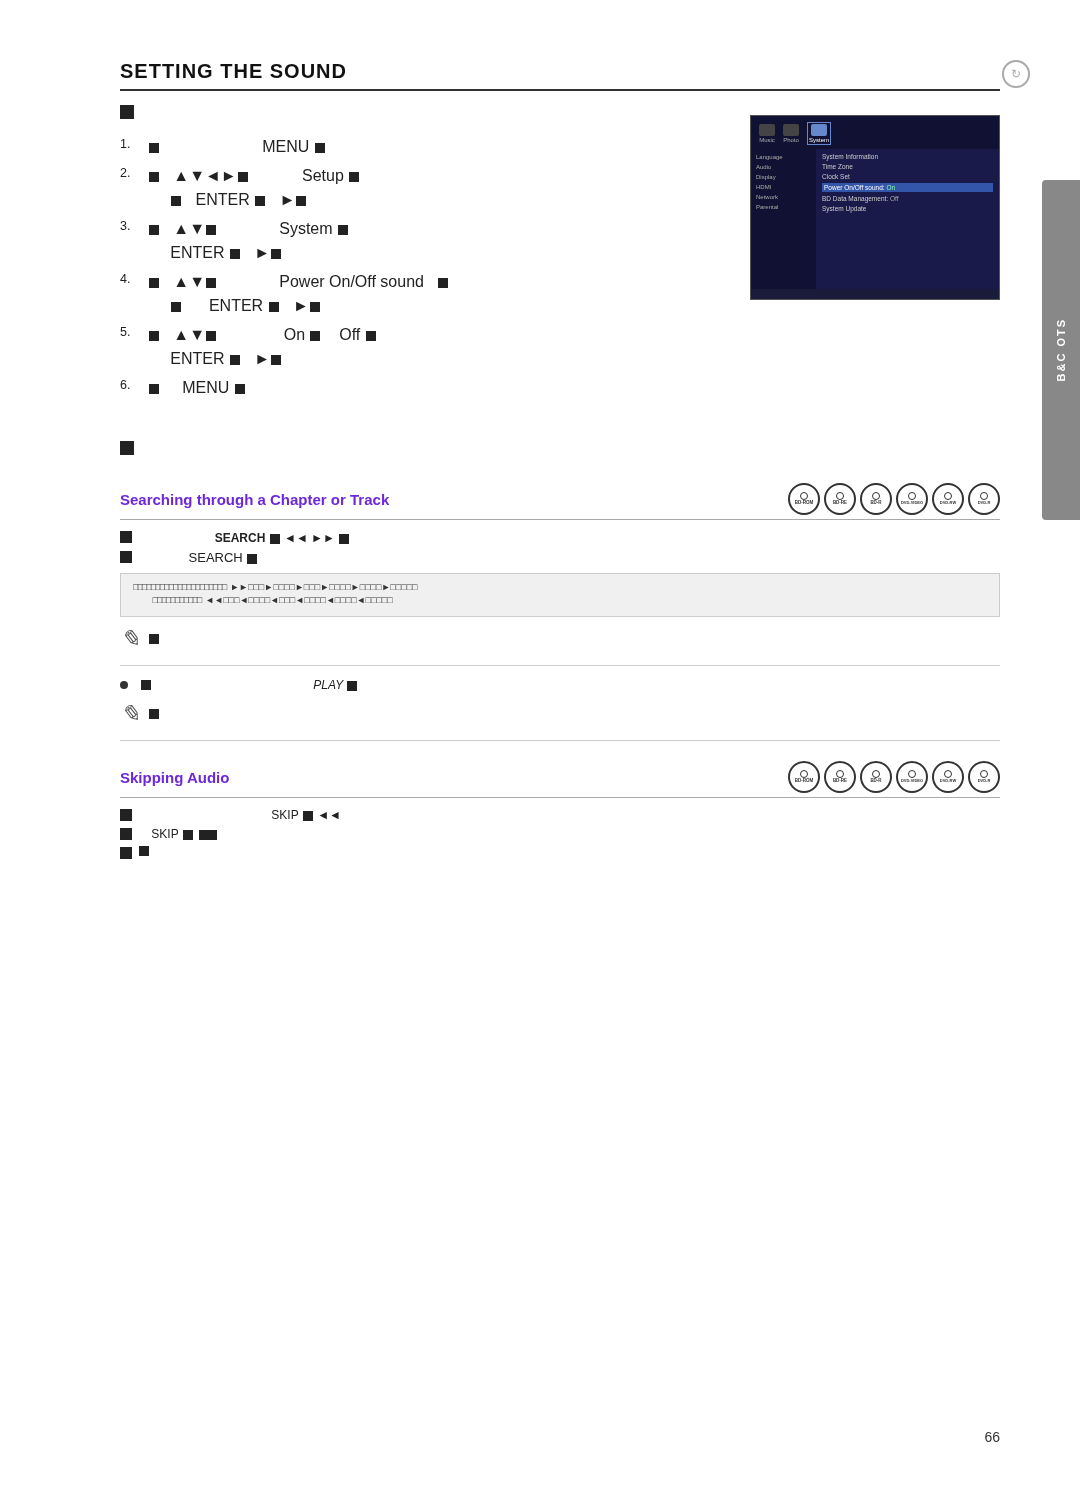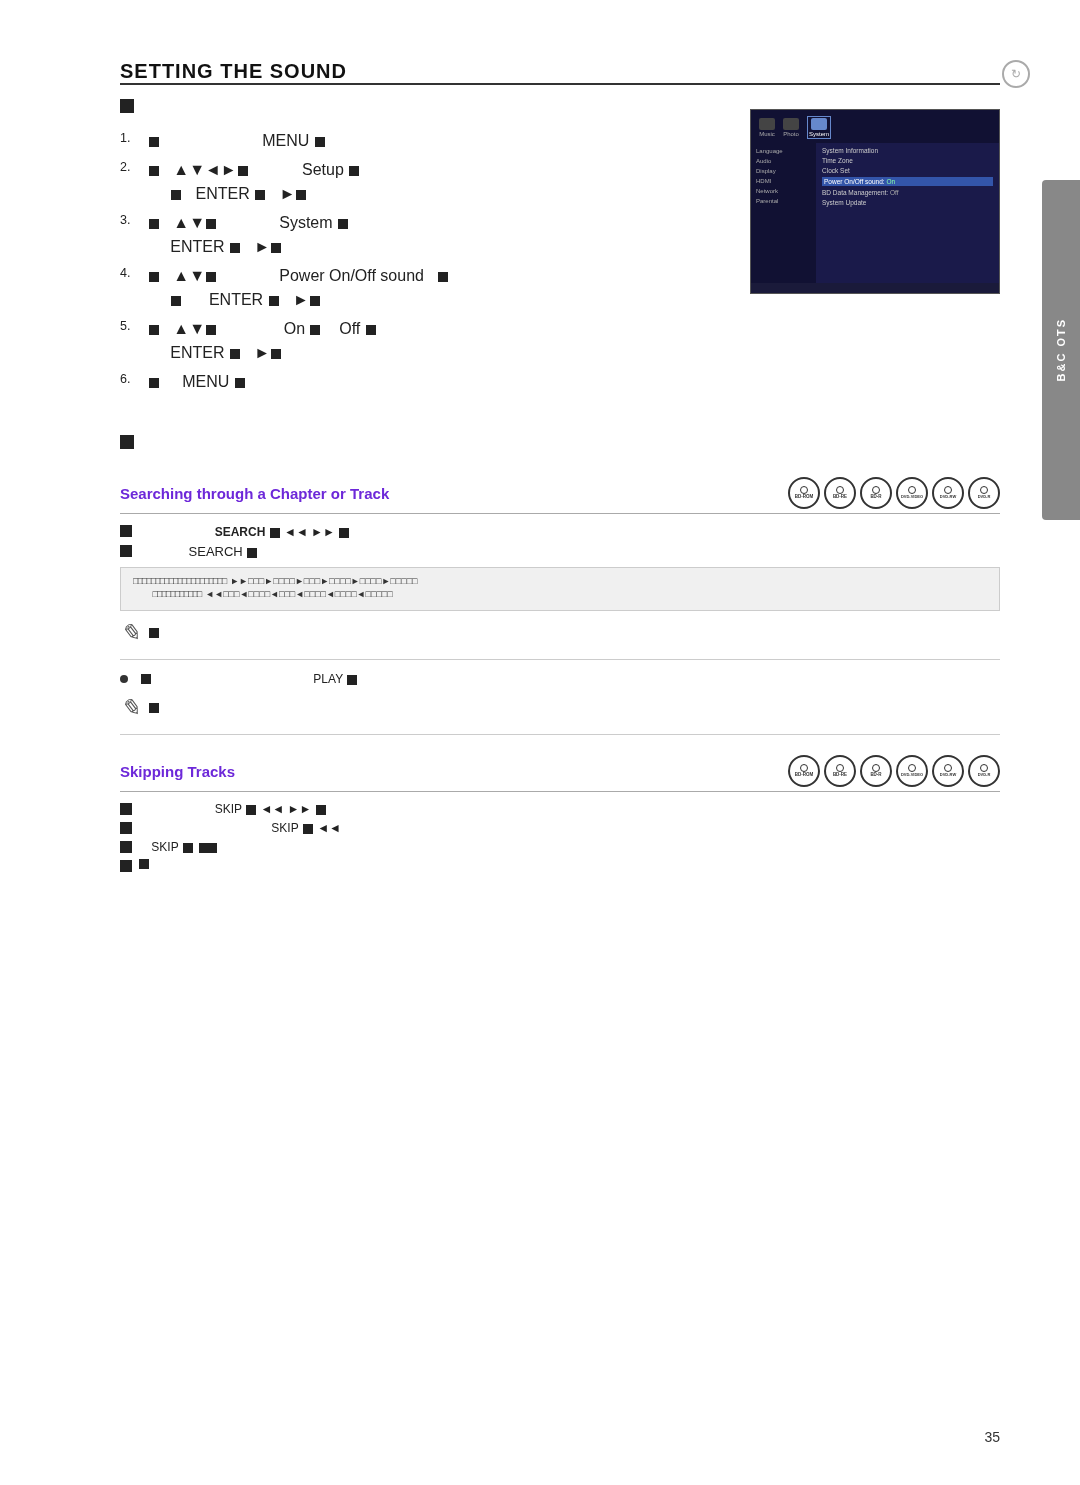--- a/index.html
+++ b/index.html
@@ -69,21 +69,21 @@
       font-size: 12px;
     }
 
     
     .section-heading {
       font-size: 20px;
       font-weight: bold;
       letter-spacing: 1px;
       text-transform: uppercase;
       border-bottom: 2px solid #333;
-      padding-bottom: 0;
+      padding-bottom: 6px;
       margin-bottom: 14px;
       color: #111;
     }
 
     .sub-heading {
       font-size: 15px;
       font-weight: bold;
       border-bottom: 1px solid #aaa;
       padding-bottom: 4px;
       margin-bottom: 10px;
@@ -217,20 +217,21 @@
       border: none;
       border-top: 1px solid #ccc;
       margin: 12px 0;
     }
 
     .play-row {
       display: flex;
       align-items: center;
       gap: 8px;
       margin: 6px 0;
+      font-style: italic;
     }
 
     .inline-sq {
       display: inline-block;
       width: 10px;
       height: 10px;
       background: #222;
       vertical-align: middle;
       margin: 0 1px;
     }
@@ -480,21 +481,21 @@
       <div style="display:flex; align-items:center; margin: 8px 0;">
         <span style="font-size:24px; color:#555; font-style:italic; font-family:serif; margin-right:8px;">✎</span>
         <span class="inline-sq"></span>
       </div>
 
       <hr class="divider">
     </div>
 
     <div class="search-section">
       <div class="subsection-title-row">
-        <span class="subsection-title">Skipping Tracks</span>
+        <span class="subsection-title">Skipping Audio</span>
         <div class="disc-icons">
           <div class="disc-icon">
             <div class="disc-icon-inner"></div>
             <span style="font-size:4.5px;font-weight:bold;">BD-ROM</span>
           </div>
           <div class="disc-icon">
             <div class="disc-icon-inner"></div>
             <span style="font-size:4.5px;font-weight:bold;">BD-RE</span>
           </div>
           <div class="disc-icon">
@@ -509,27 +510,20 @@
             <div class="disc-icon-inner"></div>
             <span style="font-size:4px;font-weight:bold;line-height:1.1;">DVD-RW</span>
           </div>
           <div class="disc-icon">
             <div class="disc-icon-inner"></div>
             <span style="font-size:4px;font-weight:bold;line-height:1.1;">DVD-R</span>
           </div>
         </div>
       </div>
 
-      <div class="bullet-row">
-        <span class="bullet-sq"></span>
-        <span style="font-size:12px;">
-          &nbsp;&nbsp;&nbsp;&nbsp;&nbsp;&nbsp;&nbsp;&nbsp;&nbsp;&nbsp;&nbsp;&nbsp;&nbsp;&nbsp;&nbsp;&nbsp;&nbsp;&nbsp;&nbsp;&nbsp;&nbsp;&nbsp;
-          SKIP <span class="inline-sq"></span> ◄◄ ►► <span class="inline-sq"></span>
-        </span>
-      </div>
 
       <div class="bullet-row">
         <span class="bullet-sq"></span>
         <span style="font-size:12px;">
           &nbsp;&nbsp;&nbsp;&nbsp;&nbsp;&nbsp;&nbsp;&nbsp;&nbsp;&nbsp;&nbsp;&nbsp;&nbsp;&nbsp;&nbsp;&nbsp;&nbsp;&nbsp;&nbsp;&nbsp;&nbsp;&nbsp;&nbsp;&nbsp;&nbsp;&nbsp;&nbsp;&nbsp;&nbsp;&nbsp;&nbsp;&nbsp;&nbsp;&nbsp;&nbsp;&nbsp;&nbsp;&nbsp;&nbsp;
           SKIP <span class="inline-sq"></span> ◄◄
         </span>
       </div>
 
       <div class="bullet-row">
@@ -539,15 +533,15 @@
         </span>
       </div>
 
       <div class="bullet-row">
         <span class="bullet-sq"></span>
         <span class="inline-sq"></span>
       </div>
     </div>
   </div>
 
-  <div class="page-number">35</div>
+  <div class="page-number">66</div>
 
 </div>
 
 </body></html>

